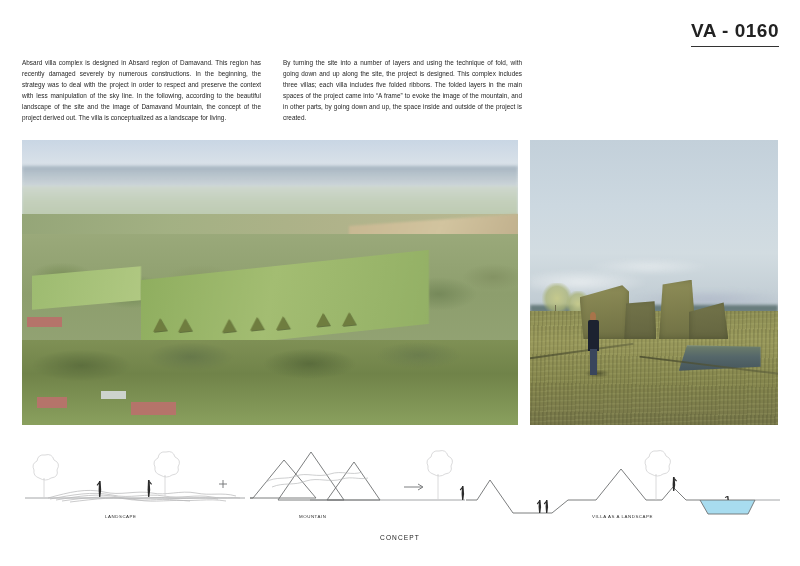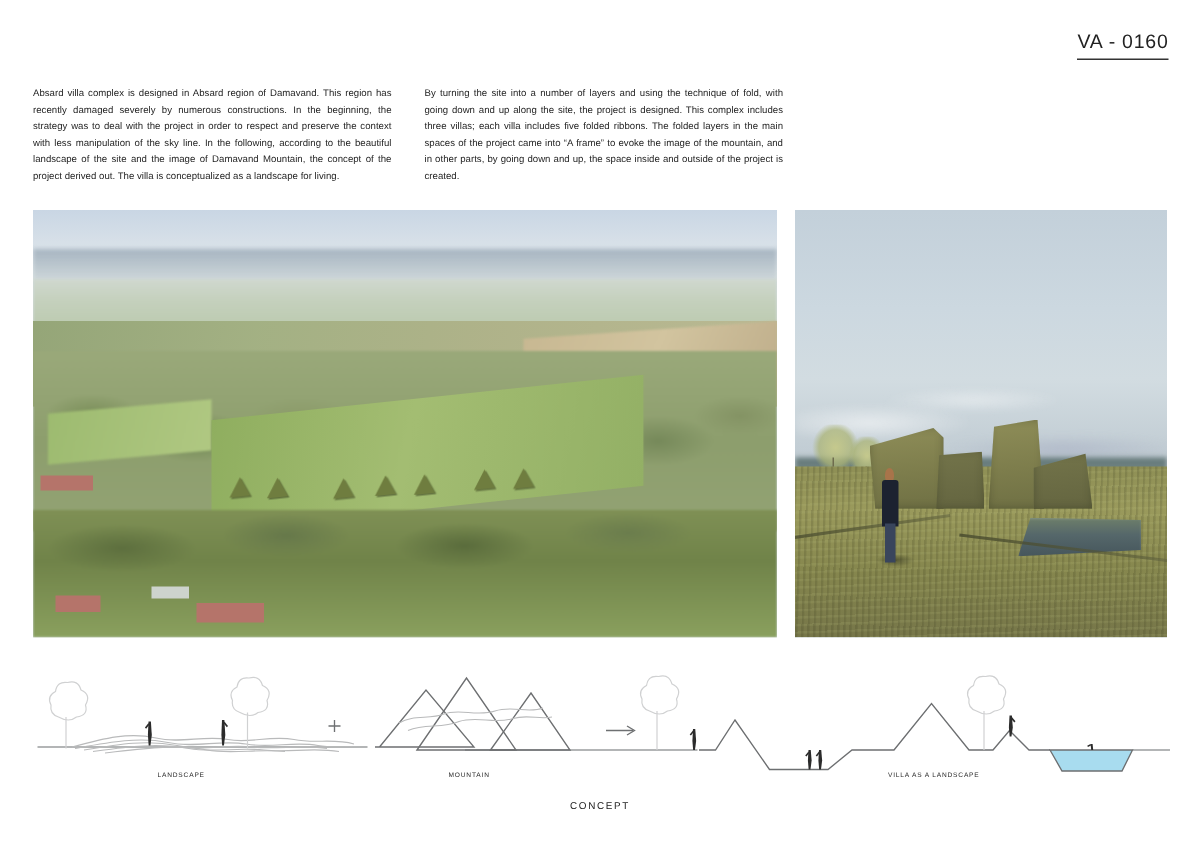--- a/index.html
+++ b/index.html
@@ -22,27 +22,28 @@
     position: absolute;
     inset: 0;
     background: #ffffff;
   }
 
   
   .header-code {
     position: absolute;
     top: 21px;
     right: 21px;
-    font-size: 13px;
+    font-size: 19px;
     letter-spacing: 0.5px;
     color: #222;
     padding-bottom: 4px;
     border-bottom: 1.4px solid #333;
     line-height: 1.1;
     font-family: "Liberation Sans", sans-serif;
+    font-weight: bold;
   }
 
   
   .text-block {
     position: absolute;
     left: 22px;
     top: 57px;
     width: 500px;
     display: flex;
     gap: 22px;

